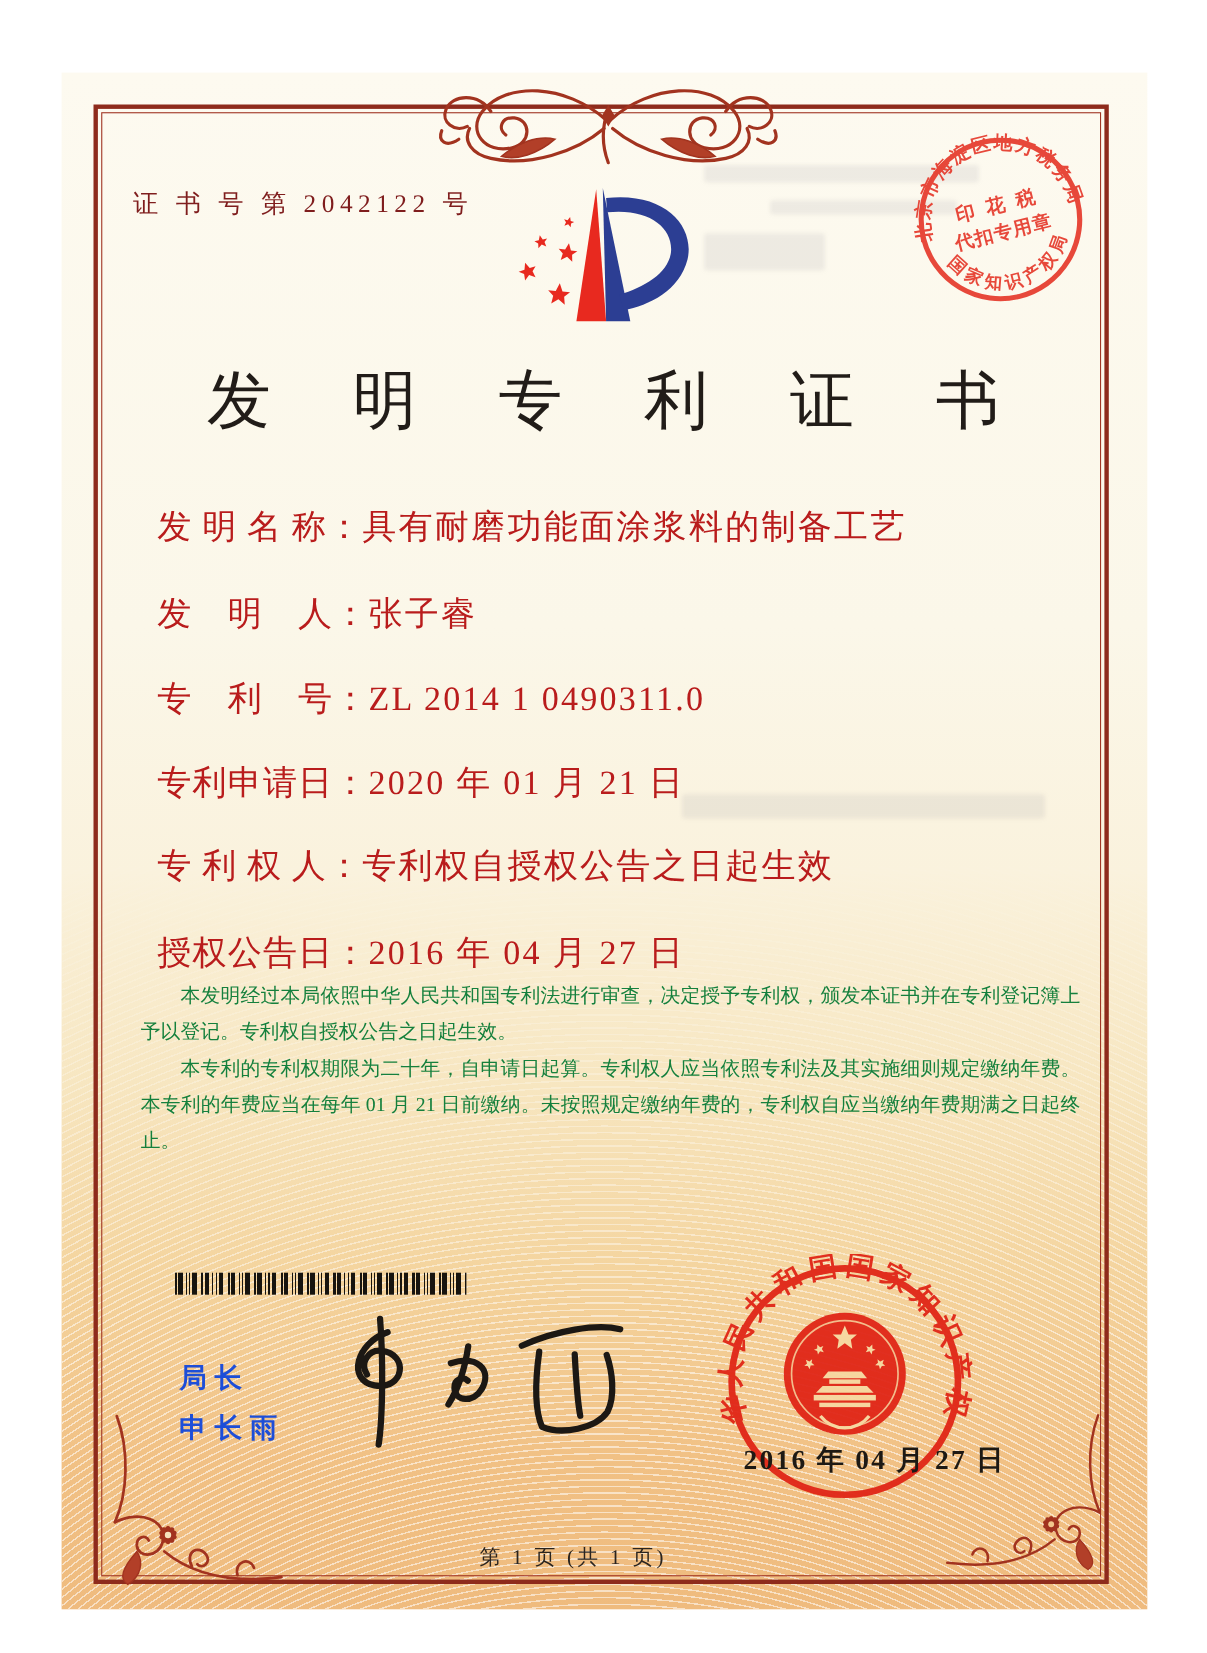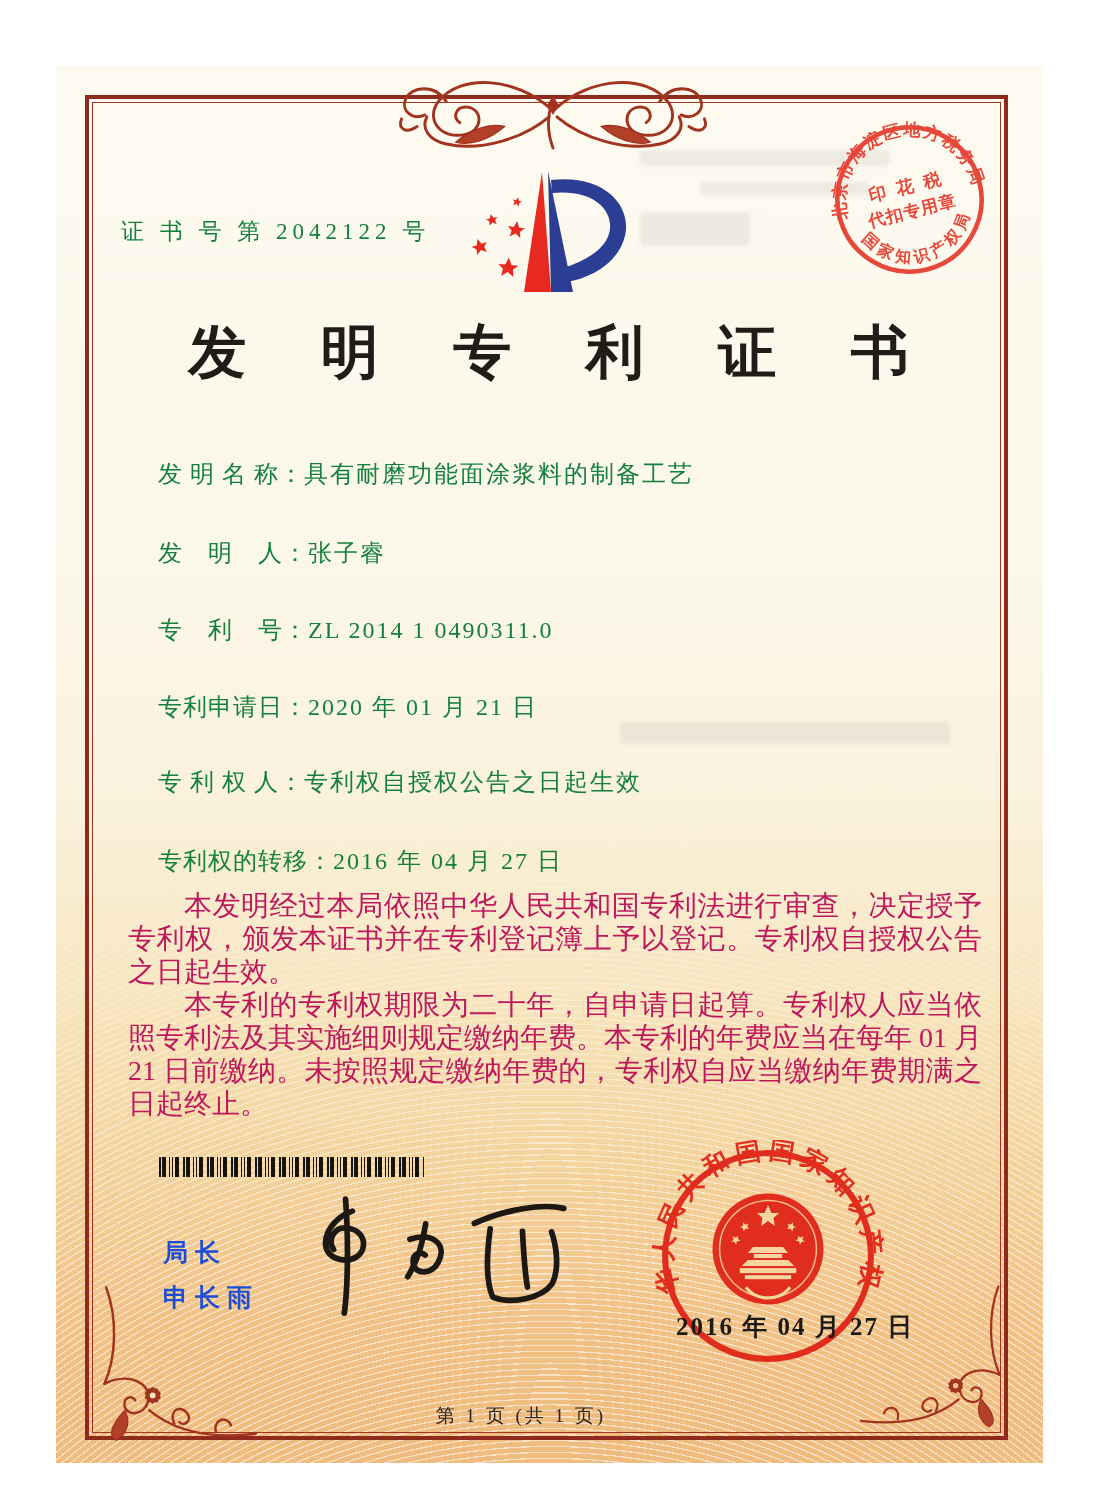--- a/index.html
+++ b/index.html
@@ -8,30 +8,30 @@
   .paper{position:absolute;left:56px;top:66px;right:54px;bottom:40px;
         background:linear-gradient(180deg,#fdfaf0 0%,#fbf7e9 36%,#faf2dd 52%,#f7e6c0 66%,#f4d49e 78%,#f1c185 90%,#efbb7e 100%);}
   .waves{position:absolute;left:56px;top:66px;right:54px;bottom:40px;pointer-events:none;
         background:repeating-radial-gradient(ellipse 170% 130% at 50% 150%,rgba(255,255,255,.55) 0 1.2px,rgba(255,255,255,0) 1.2px 5.5px);
         -webkit-mask-image:linear-gradient(180deg,transparent 0%,transparent 50%,rgba(0,0,0,.5) 66%,#000 84%);
         mask-image:linear-gradient(180deg,transparent 0%,transparent 50%,rgba(0,0,0,.5) 66%,#000 84%);}
   .frame{position:absolute;left:85px;top:95px;width:915px;height:1337px;border:4px solid #8e2b1c;}
   .frame-inner{position:absolute;inset:3px;border:1.5px solid #a03524;}
   .ghost{position:absolute;background:rgba(105,110,130,.10);filter:blur(2px);border-radius:3px;}
 
-  .cert-no{position:absolute;left:121px;top:170px;font-size:23px;letter-spacing:5px;color:#15803d;margin-top:46px;}
-  .title{position:absolute;left:0;right:0;top:314px;text-align:center;font-size:58px;font-weight:bold;
+  .cert-no{position:absolute;left:121px;top:170px;font-size:23px;letter-spacing:5px;color:#7f1d1d;}
+  .title{position:absolute;left:0;right:0;top:326px;text-align:center;font-size:58px;font-weight:normal;
          letter-spacing:30px;padding-left:30px;color:#211c18;}
 
-  .field{position:absolute;left:143px;font-size:24px;color:#15803d;white-space:nowrap;margin-left:15px;}
+  .field{position:absolute;left:143px;font-size:31px;color:#b91c1c;white-space:nowrap;}
   .flabel{letter-spacing:1px;}
   .fvalue{letter-spacing:2px;}
 
-  .body-text{position:absolute;left:128px;top:889px;width:854px;font-size:28px;line-height:33px;
-             text-align:justify;color:#be185d;}
+  .body-text{position:absolute;left:128px;top:889px;width:854px;font-size:18px;line-height:33px;
+             text-align:justify;color:#15803d;}
   .body-text p{margin:0;text-indent:2em;}
 
   .barcode{position:absolute;left:159px;top:1157px;width:265px;height:20px;
     background:repeating-linear-gradient(90deg,#17140f 0 2px,transparent 2px 3px,#17140f 3px 7px,
       transparent 7px 10px,#17140f 10px 11px,transparent 11px 13px,#17140f 13px 14px,transparent 14px 16px,
       #17140f 16px 20px,transparent 20px 24px);}
 
   .director{position:absolute;left:163px;font-family:"Liberation Sans","DejaVu Sans",sans-serif;
             font-weight:600;font-size:25px;letter-spacing:7px;color:#1d4ed8;}
   .sig{position:absolute;left:295px;top:1188px;}
@@ -183,21 +183,21 @@
   <div class="field" style="top:614px;">
     <span class="flabel">专　利　号：</span><span class="fvalue">ZL 2014 1 0490311.0</span>
   </div>
   <div class="field" style="top:691px;">
     <span class="flabel">专利申请日：</span><span class="fvalue">2020 年 01 月 21 日</span>
   </div>
   <div class="field" style="top:766px;">
     <span class="flabel">专 利 权 人：</span><span class="fvalue">专利权自授权公告之日起生效</span>
   </div>
   <div class="field" style="top:845px;">
-    <span class="flabel">专利权的转移：</span><span class="fvalue">2016 年 04 月 27 日</span>
+    <span class="flabel">授权公告日：</span><span class="fvalue">2016 年 04 月 27 日</span>
   </div>
 
   <div class="body-text">
     <p>本发明经过本局依照中华人民共和国专利法进行审查，决定授予专利权，颁发本证书并在专利登记簿上予以登记。专利权自授权公告之日起生效。</p>
     <p>本专利的专利权期限为二十年，自申请日起算。专利权人应当依照专利法及其实施细则规定缴纳年费。本专利的年费应当在每年 01 月 21 日前缴纳。未按照规定缴纳年费的，专利权自应当缴纳年费期满之日起终止。</p>
   </div>
 
   <div class="barcode"></div>
 
   <div class="director" style="top:1236px;">局长</div>

